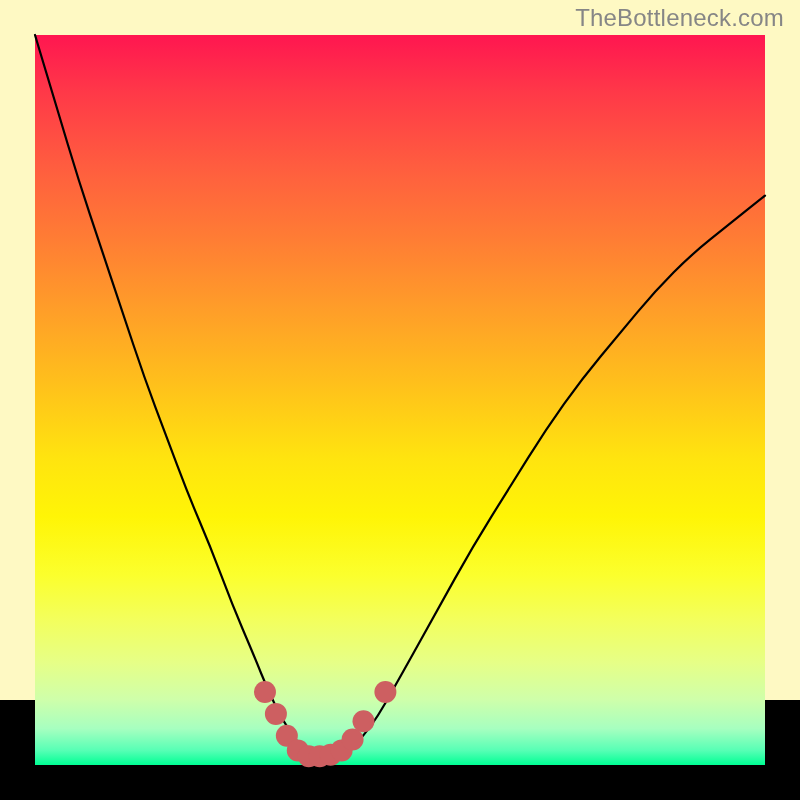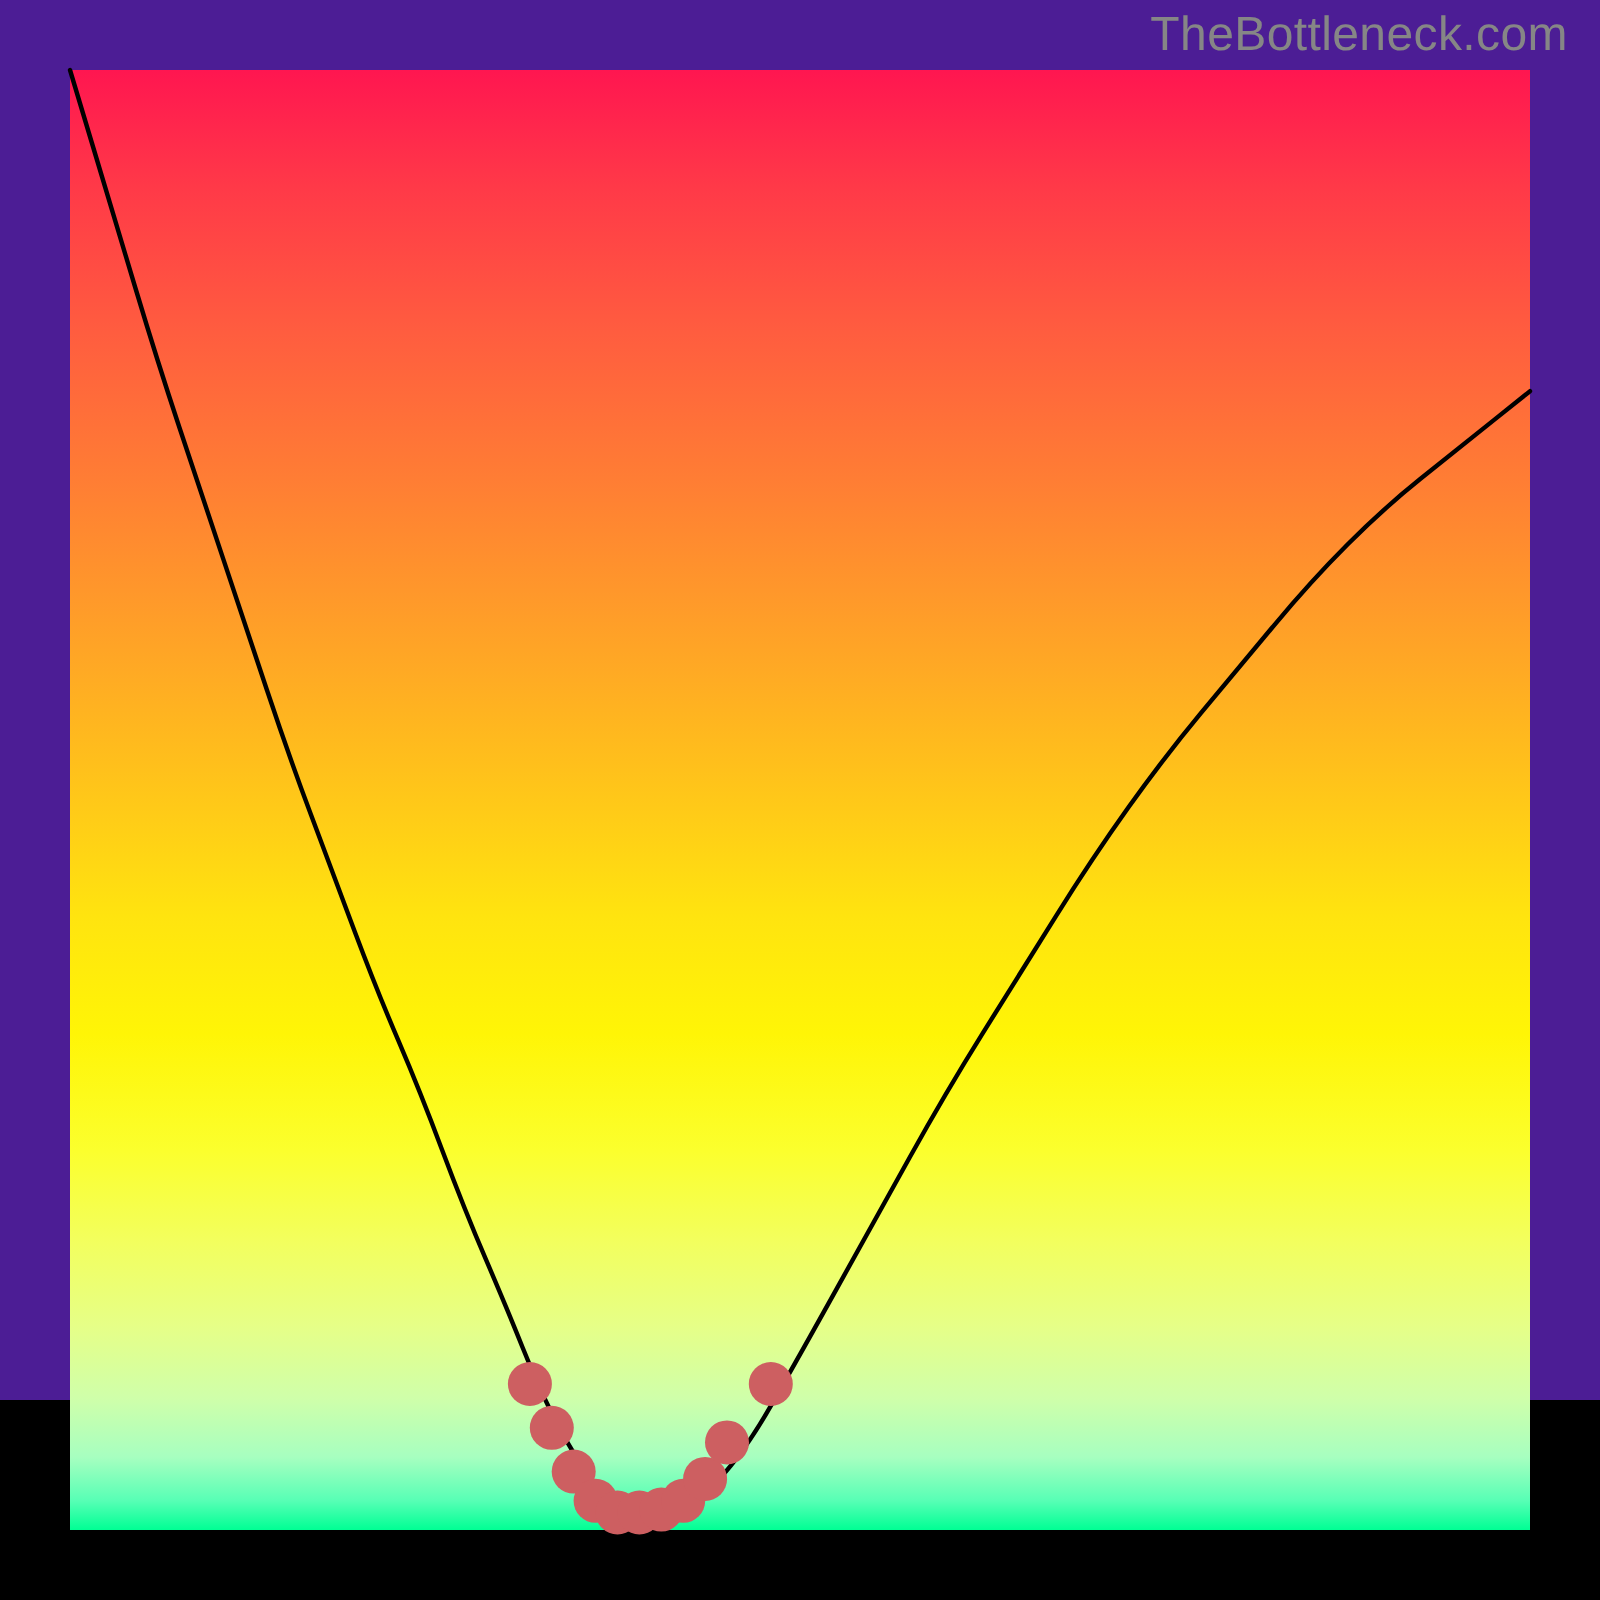--- a/index.html
+++ b/index.html
@@ -8,21 +8,21 @@
     width: 800px;
     height: 800px;
     background: #000;
     overflow: hidden;
     font-family: Arial, Helvetica, sans-serif;
   }
   .frame {
     position: relative;
     width: 800px;
     height: 700px;
-    background: #4c1d95;
+    background: #fef9c3;
   }
   .watermark {
     position: absolute;
     top: 4px;
     right: 16px;
     color: #868686;
     font-size: 24px;
     font-weight: 500;
     letter-spacing: 0.2px;
     z-index: 5;

